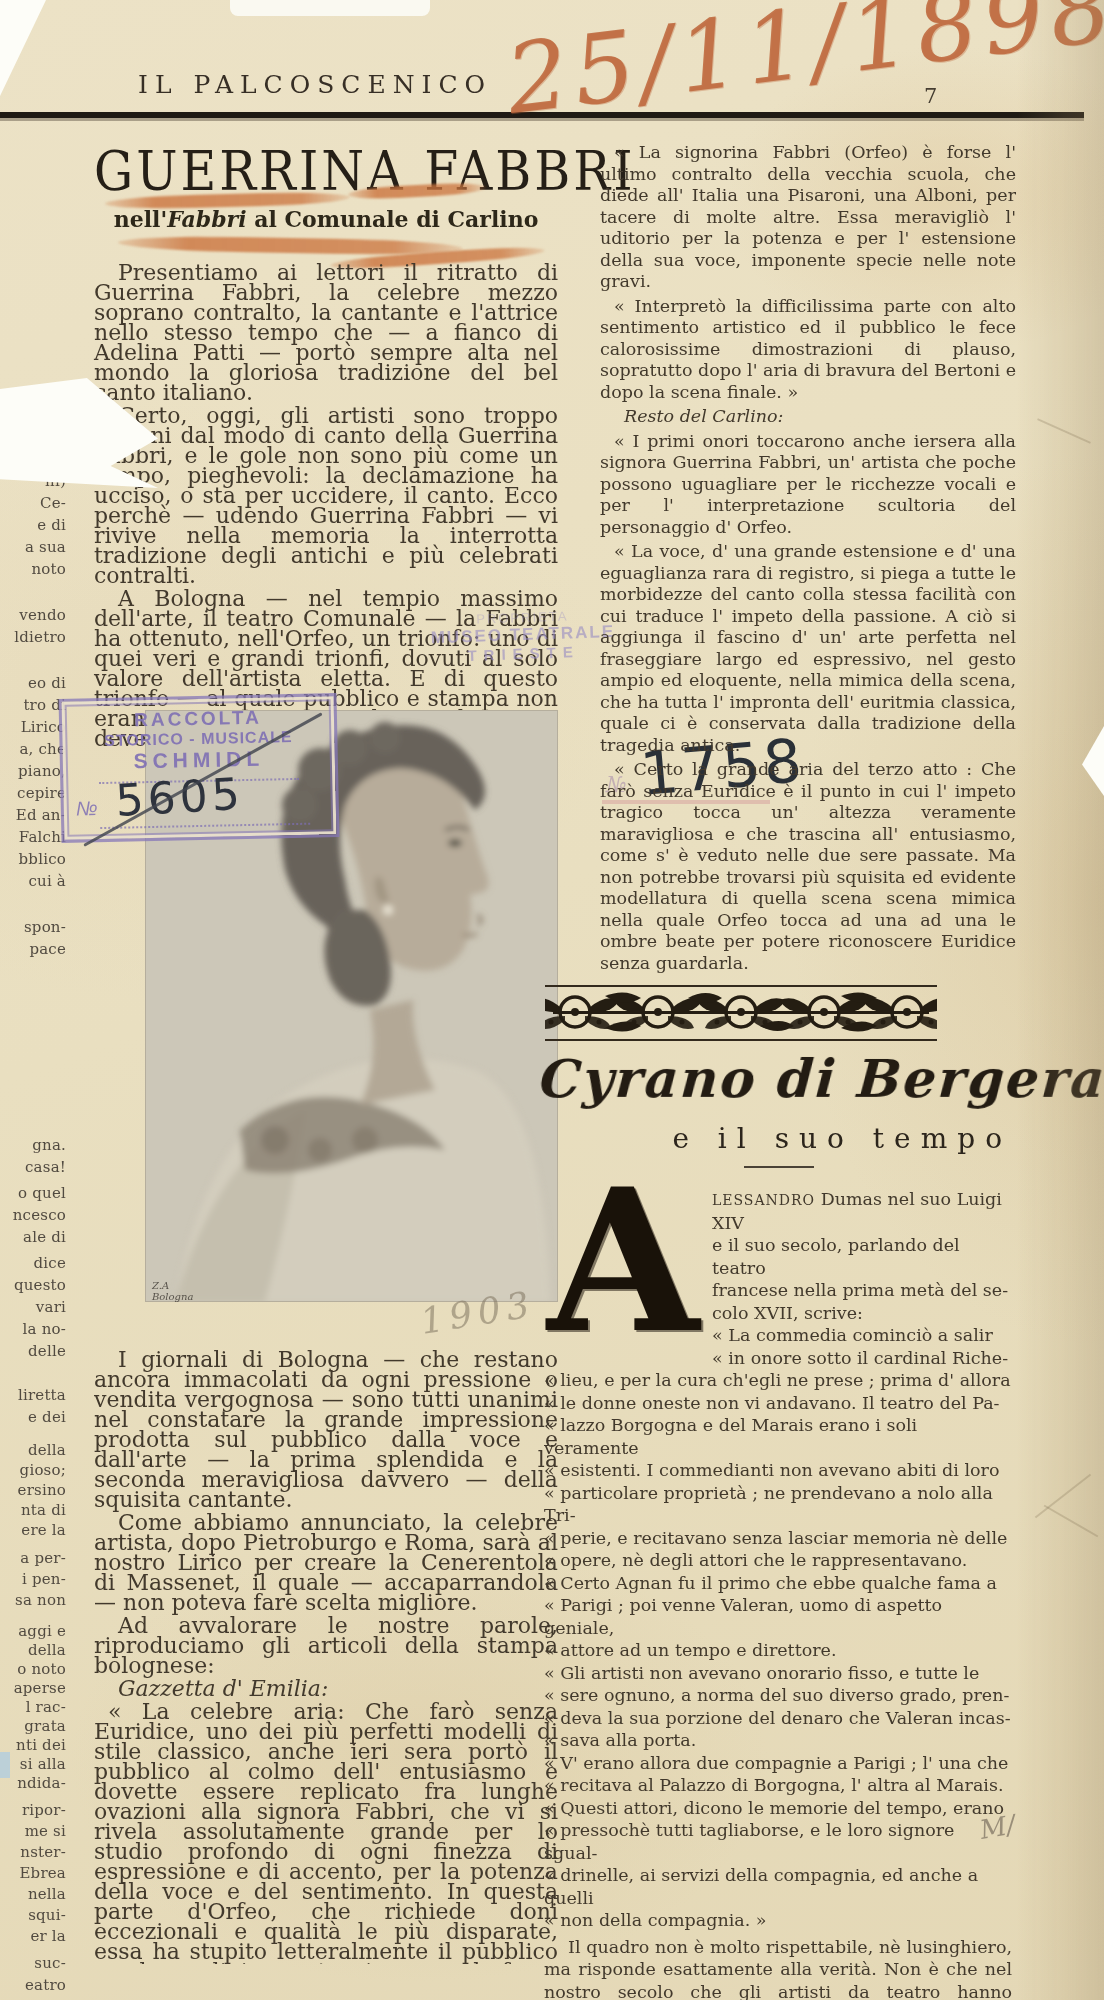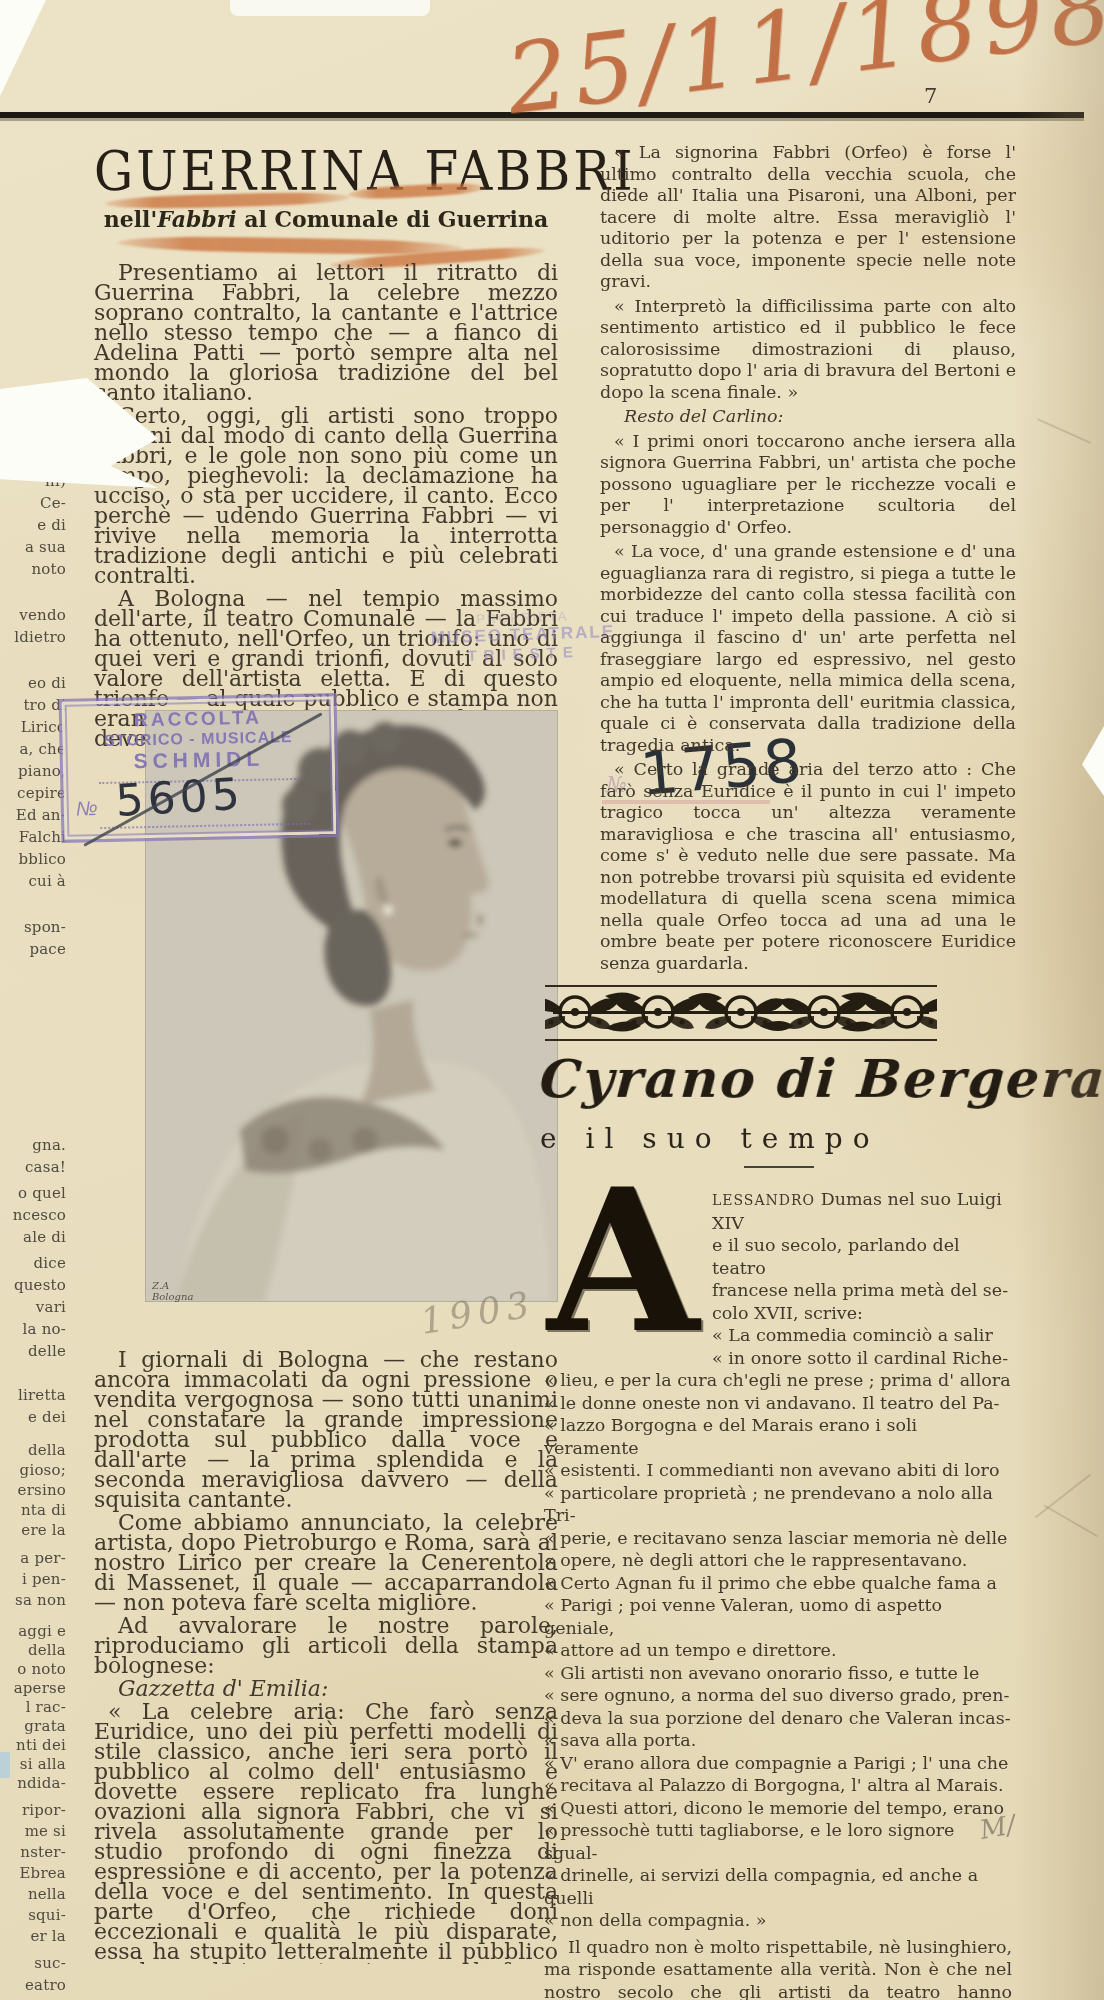--- a/index.html
+++ b/index.html
@@ -62,21 +62,21 @@
   
   .photo{left:145px;top:710px;width:413px;height:592px;
     background-image:radial-gradient(rgba(40,35,28,.06) 1px, transparent 1px);background-size:3px 3px;}
   .caption{left:152px;top:1280px;font-size:10px;font-style:italic;color:#58534b;white-space:pre-line;line-height:11px;}
   
   .rcol{left:600px;width:416px;}
   .rcol-upper{top:142px;height:842px;overflow:hidden;}
   .divider{left:545px;top:984px;width:392px;height:58px;}
   .cyr-title{left:540px;top:1048px;width:472px;text-align:center;font-size:52px;font-style:italic;font-weight:bold;
     color:#231c13;letter-spacing:2px;transform:skewX(-4deg);white-space:nowrap;}
-  .cyr-sub{left:540px;top:1122px;width:472px;text-align:left;font-size:28px;letter-spacing:10px;color:#2c251c;}
+  .cyr-sub{left:540px;top:1122px;width:472px;text-align:right;font-size:28px;letter-spacing:10px;color:#2c251c;}
   .cyr-rule{left:744px;top:1166px;width:70px;height:2px;background:#4a4236;}
   .dumas{left:544px;top:1182px;width:468px;height:820px;overflow:hidden;font-size:17.5px;line-height:22.5px;color:#42392c;}
   .dropcap{float:left;width:158px;height:168px;margin:4px 10px 4px 0;text-align:center;}
   .dropcap span{font-size:196px;line-height:150px;font-weight:bold;color:#191209;
     font-family:"DejaVu Serif",serif;text-shadow:2px 2px 0 rgba(25,18,9,.5);}
   .smallcaps{font-size:14px;letter-spacing:1px;}
   .dumas p{margin:0 0 3px 0;text-indent:24px;text-align:justify;}
   
   .tear{background:#fdfdf8;}
   .edge-shade{left:1016px;top:0;width:88px;height:2000px;
@@ -141,28 +141,29 @@
 me si
 nster-
 Ebrea
 nella
 squi-
 er la</div>
   <div class="frag" style="top:1952px">suc-
 eatro
 a sua</div>
 
+  <div class="abs masthead">IL PALCOSCENICO</div>
   <div class="abs pagenum">7</div>
   <div class="abs rule"></div>
   <div class="abs hand-date">25/11/1898</div>
 
   <div class="abs lcol gf-title">GUERRINA FABBRI</div>
   <div class="crayon" style="left:105px;top:194px;width:245px;height:13px;transform:rotate(-1.5deg)"></div>
   <div class="crayon" style="left:348px;top:185px;width:138px;height:12px;transform:rotate(-3deg)"></div>
-  <div class="abs lcol" style="top:206px;text-align:center;font-size:22px;font-weight:bold;color:#2d2719"><span>nell'</span><i>Fabbri</i><span> al Comunale di Guerrina</span></div>
+  <div class="abs lcol" style="top:206px;text-align:center;font-size:22px;font-weight:bold;color:#2d2719"><span>nell'</span><i>Fabbri</i><span> al Comunale di Carlino</span></div>
   <div class="crayon" style="left:118px;top:238px;width:345px;height:15px;transform:rotate(1deg)"></div>
   <div class="crayon" style="left:330px;top:252px;width:215px;height:12px;transform:rotate(-4deg)"></div>
 
   <div class="abs lcol body-text" style="top:263px">
     <p>Presentiamo ai lettori il ritratto di Guerrina Fabbri, la celebre mezzo soprano contralto, la cantante e l'attrice nello stesso tempo che — a fianco di Adelina Patti — portò sempre alta nel mondo la gloriosa tradizione del bel canto italiano.</p>
     <p>Certo, oggi, gli artisti sono troppo lontani dal modo di canto della Guerrina Fabbri, e le gole non sono più come un tempo, pieghevoli: la declamazione ha ucciso, o sta per uccidere, il canto. Ecco perchè — udendo Guerrina Fabbri — vi rivive nella memoria la interrotta tradizione degli antichi e più celebrati contralti.</p>
     <p>A Bologna — nel tempio massimo dell'arte, il teatro Comunale — la Fabbri ha ottenuto, nell'Orfeo, un trionfo: uno di quei veri e grandi trionfi, dovuti al solo valore dell'artista eletta. E di questo trionfo — al quale pubblico e stampa non erano certo preparati — la grande artista deve essere giustamente soddisfatta.</p>
   </div>
 
   <div class="abs photo">

